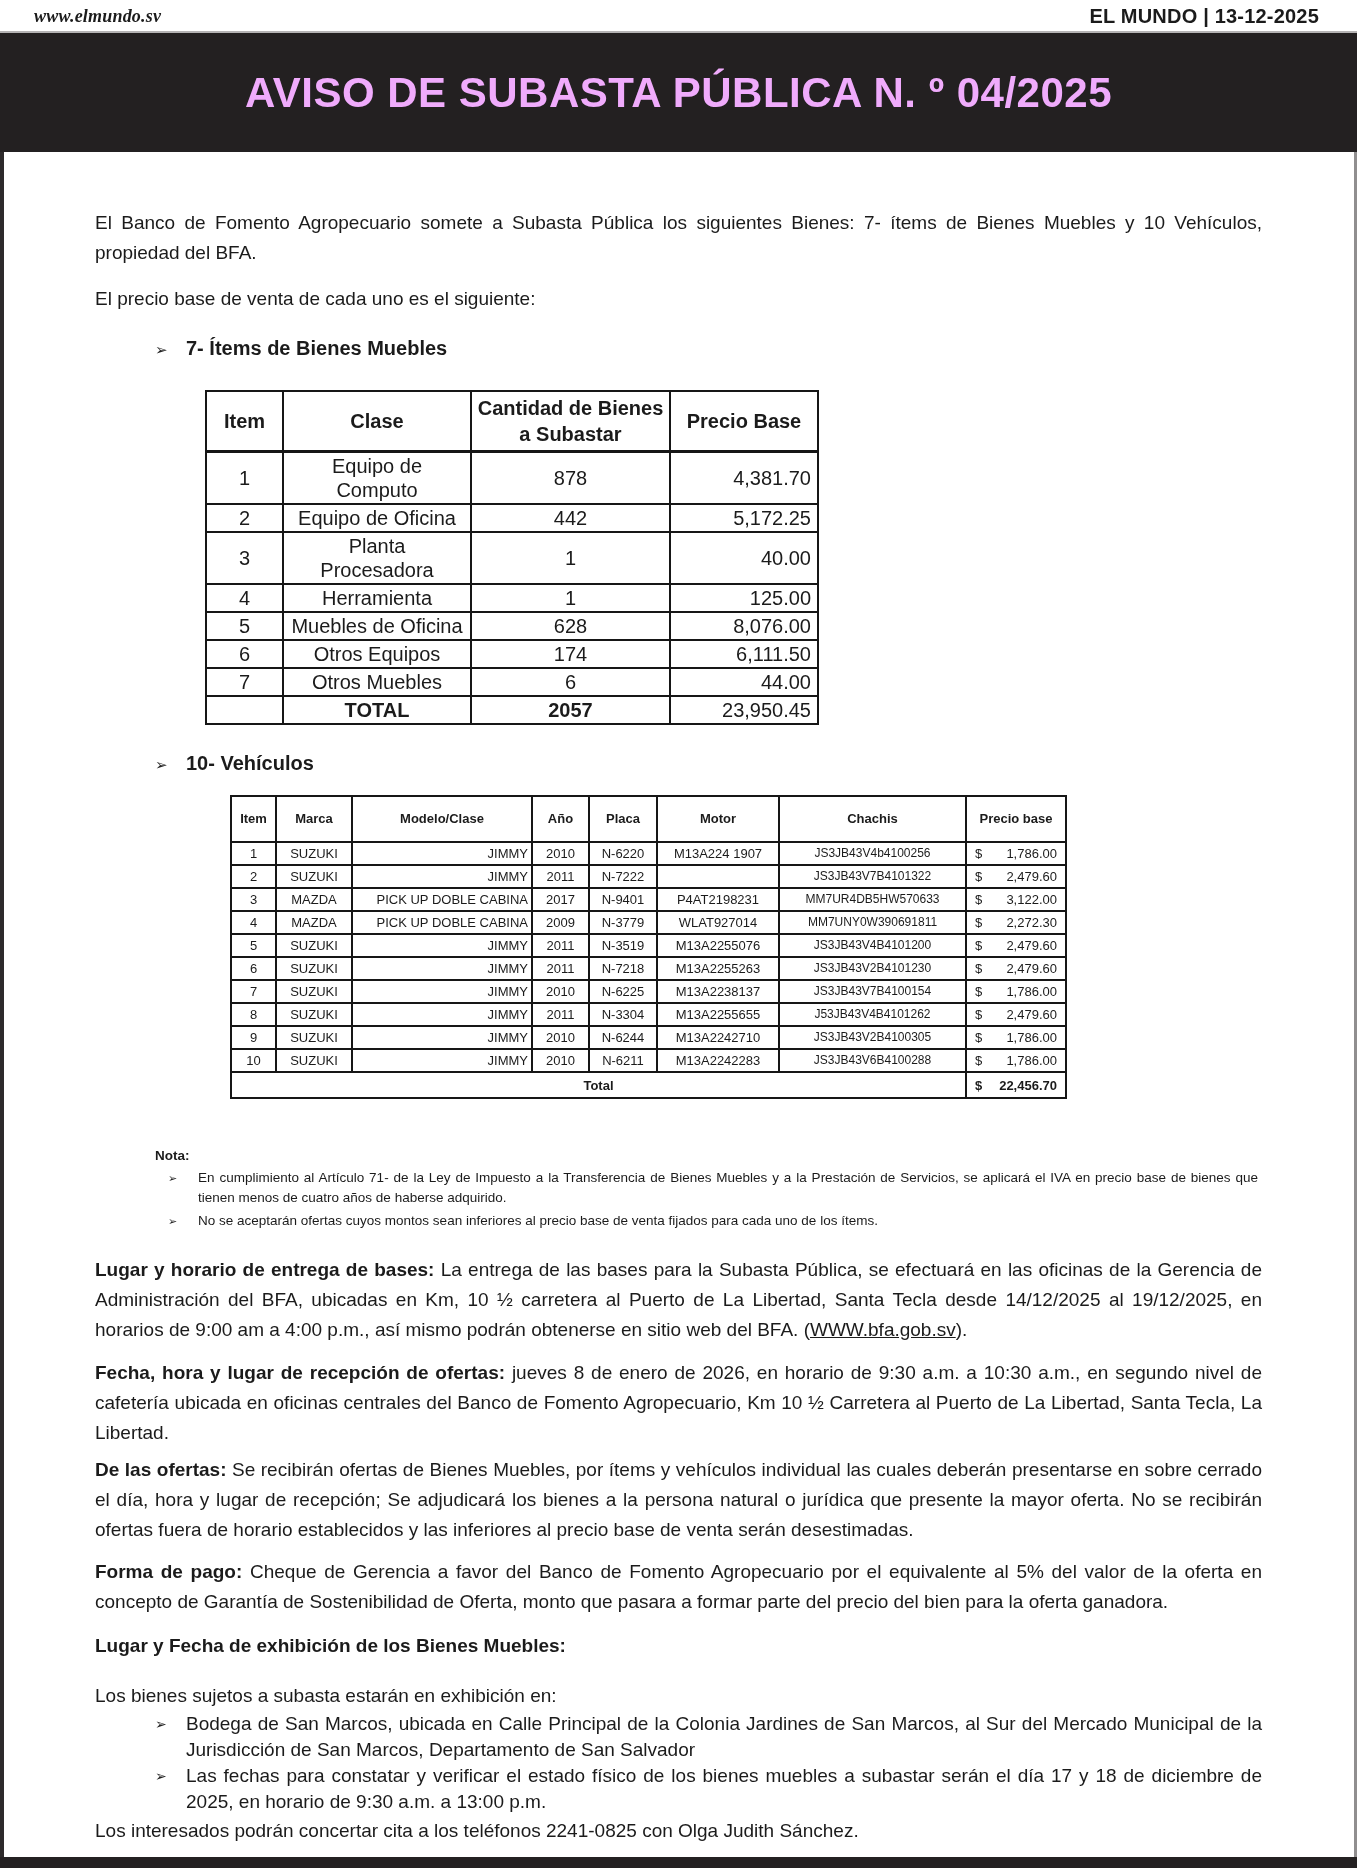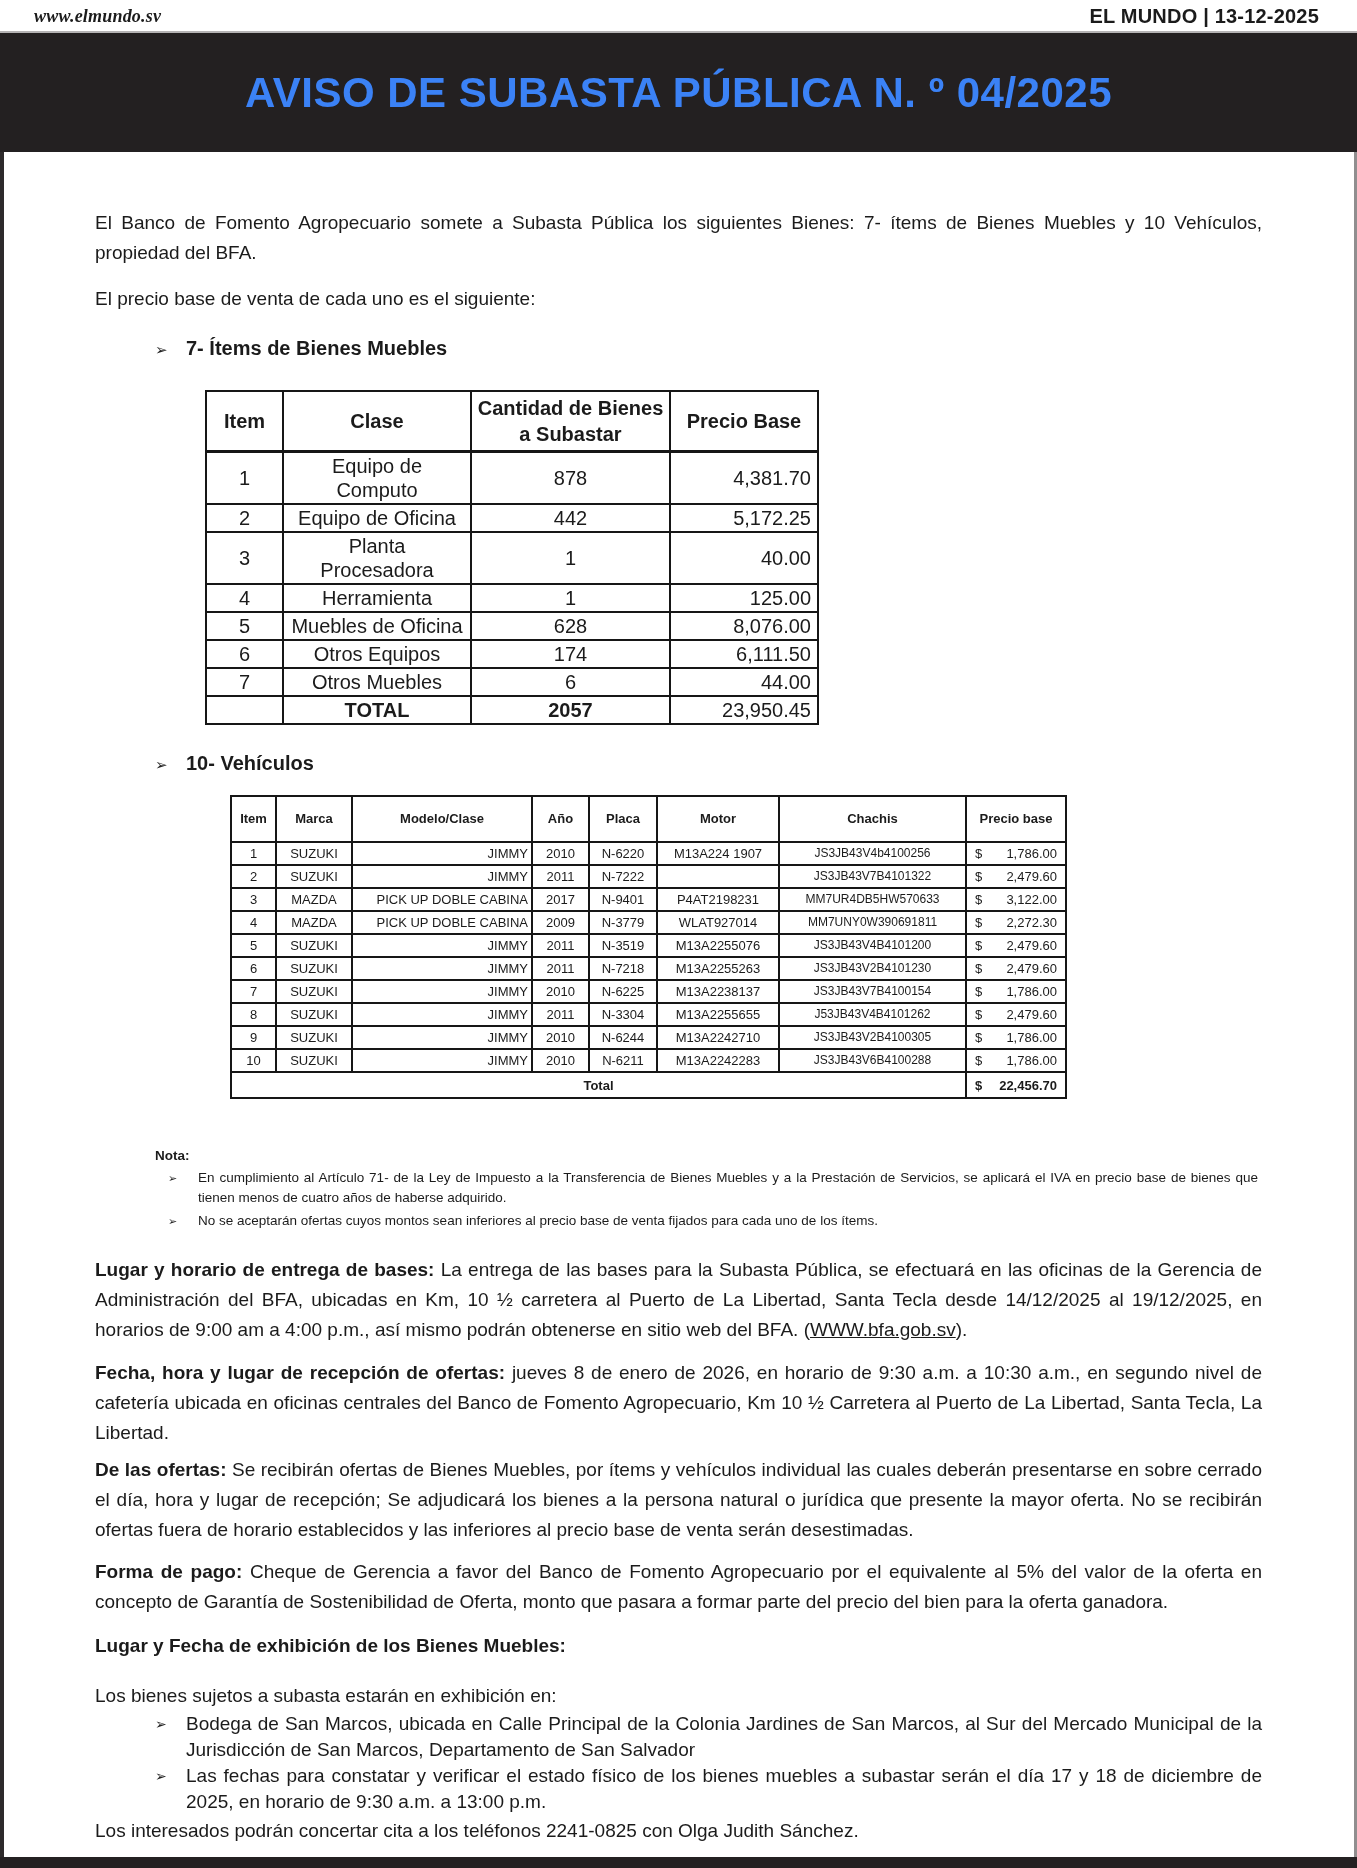--- a/index.html
+++ b/index.html
@@ -19,21 +19,21 @@
     font-family:"Liberation Serif","DejaVu Serif",serif;
     font-style:italic; font-weight:700; font-size:18px; letter-spacing:0.2px;
   }
   .edition{ font-weight:700; font-size:20px; letter-spacing:0.2px;margin-left:40px; }
   
   .banner{
     height:121px; background:#232021; border-top:2px solid #b5b3b4;
     display:flex; align-items:center; justify-content:center;
   }
   .banner-title{
-    margin:0; color:#3b82f6; font-size:42px; font-weight:700; letter-spacing:0.5px;
+    margin:0; color:#f0abfc; font-size:42px; font-weight:700; letter-spacing:0.5px;
     white-space:nowrap;
   }
   
   .sheet{
     height:1705px;
     border-left:4px solid #2d2a2b; border-right:3px solid #908e8f;
     background:#fff;
   }
   .content{ padding:56px 92px 0 91px; }
   .body{ font-size:19px; line-height:30px; text-align:justify; margin:0; }

